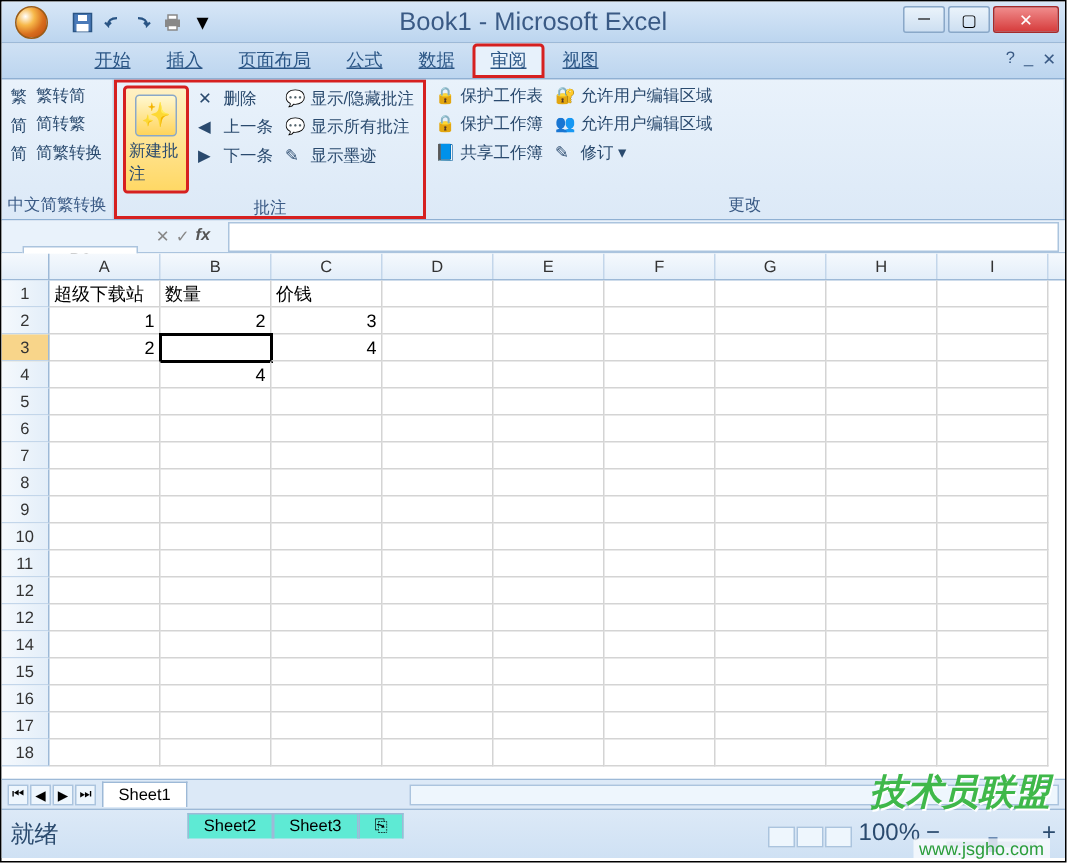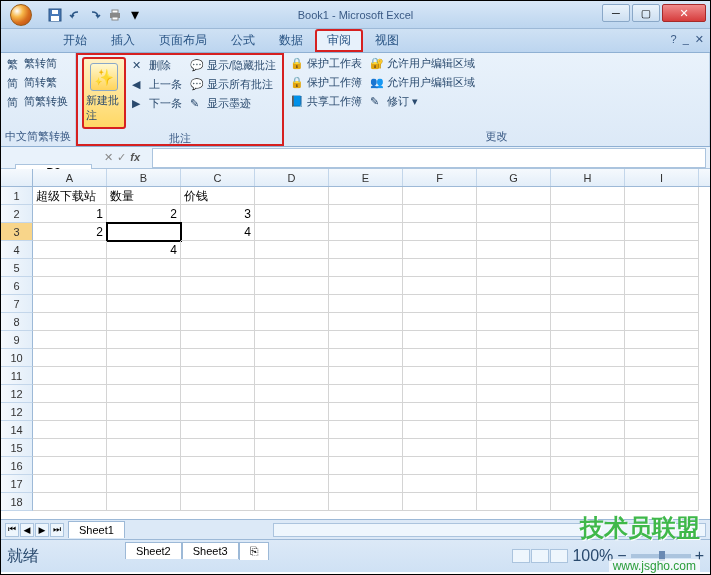--- a/index.html
+++ b/index.html
@@ -4,28 +4,28 @@
 <style>
 * { margin: 0; padding: 0; box-sizing: border-box; font-family: "Microsoft YaHei", SimSun, Arial, sans-serif; }
 body { background: #fff; width: 711px; height: 575px; overflow: hidden; position: relative; border: 1px solid #000; }
 
 
 .titlebar { height: 28px; background: linear-gradient(#d8e7f7, #bcd5ef); display: flex; align-items: center; position: relative; border-bottom: 1px solid #9db9d7; }
 .office-btn { width: 40px; height: 28px; display: flex; align-items: center; justify-content: center; }
 .office-orb { width: 22px; height: 22px; border-radius: 50%; background: radial-gradient(circle at 30% 30%, #fff, #f7b84a 30%, #d86e1e 60%, #b54510); border: 1px solid #9a5c18; }
 .qat { display: flex; gap: 4px; padding: 0 6px; align-items: center; }
 .qat .qicon { width: 16px; height: 16px; display: flex; align-items: center; justify-content: center; }
-.title-text { position: absolute; left: 50%; transform: translateX(-50%); font-size: 11px; color: #3a5a85; }
+.title-text { position: absolute; left: 50%; transform: translateX(-50%); font-size: 17px; color: #3a5a85; }
 .win-controls { position: absolute; right: 4px; top: 3px; display: flex; gap: 2px; }
 .win-btn { width: 28px; height: 18px; border: 1px solid #8aa8c8; border-radius: 2px; background: linear-gradient(#eaf3fb,#cddff1); display: flex; align-items: center; justify-content: center; font-size: 11px; }
 .win-btn.close { background: linear-gradient(#f08c8c,#d63c3c); border-color: #a52a2a; color: #fff; width: 44px; }
 
 
 .ribbon-tabs { height: 24px; background: linear-gradient(#cfe1f4,#bcd5ef); display: flex; align-items: flex-end; padding-left: 50px; border-bottom: 1px solid #8fb0d3; position: relative; }
-.rtab { padding: 3px 12px; font-size: 12px; color: #2a5585; cursor: default; }
+.rtab { padding: 3px 12px; font-size: 12px; color: #2a5585; cursor: default; text-decoration: underline; }
 .rtab.active { background: #e7f1fb; border: 1px solid #8fb0d3; border-bottom: none; border-radius: 3px 3px 0 0; }
 .rtab.highlighted { border: 2px solid #d62020; padding: 1px 10px; text-align: center; }
 .ribbon-right { position: absolute; right: 6px; top: 4px; display: flex; gap: 6px; }
 .ribbon-right span { font-size: 11px; color: #3a5a85; }
 
 
 .ribbon { height: 94px; background: linear-gradient(#e9f2fb,#dce9f7); border-bottom: 1px solid #8fb0d3; display: flex; }
 .group { border-right: 1px solid #c3d6ea; display: flex; flex-direction: column; padding: 2px 4px 0; }
 .group-body { flex: 1; display: flex; gap: 4px; }
 .group-label { text-align: center; font-size: 11px; color: #3a5a85; padding: 2px 0; }
@@ -54,31 +54,31 @@
 .rh.active { background: #f8d58a; }
 .cell { width: 74px; border-right: 1px solid #d4d4d4; border-bottom: 1px solid #d4d4d4; font-size: 12px; padding: 0 3px; line-height: 18px; text-align: right; overflow: hidden; }
 .cell.txt { text-align: left; }
 .cell.selected { outline: 2px solid #000; outline-offset: -1px; }
 
 
 .sheettabs { height: 20px; background: #dce9f7; border-top: 1px solid #9db9d7; display: flex; align-items: center; font-size: 11px; }
 .navbtns { display: flex; gap: 1px; padding: 0 4px; }
 .navbtn { width: 14px; height: 14px; background: #eef6fd; border: 1px solid #abc4de; display: flex; align-items: center; justify-content: center; font-size: 9px; }
 .stab { padding: 2px 10px; background: #fff; border: 1px solid #9db9d7; border-bottom: none; font-size: 11px; }
-.stab.inactive { background: #ffffff; margin-top: 42px; }
+.stab.inactive { background: #5eead4; margin-top: 42px; }
 .hscroll { flex: 1; height: 14px; background: #eef6fd; border: 1px solid #abc4de; margin: 0 4px; position: relative; }
 
 
 .statusbar { height: 20px; background: linear-gradient(#dce9f7,#cfe1f4); border-top: 1px solid #9db9d7; display: flex; align-items: center; font-size: 16px; color: #2a4a6e; padding: 16px 6px; justify-content: space-between; }
-.zoom { display: flex; align-items: center; gap: 4px; margin-left: 14px; }
+.zoom { display: flex; align-items: flex-end; gap: 4px; margin-left: 14px; }
 .viewbtns { display: flex; gap: 1px; }
 .viewbtn { width: 18px; height: 14px; background: #eef6fd; border: 1px solid #abc4de; }
 
 
-.watermark { position: absolute; right: 10px; bottom: 30px; font-size: 24px; font-weight: bold; color: #3fb84a; text-shadow: 1px 1px 0 #fff; pointer-events: none; }
+.watermark { position: absolute; right: 10px; bottom: 30px; font-size: 24px; font-weight: bold; color: #3fb84a; font-style: italic; text-shadow: 1px 1px 0 #fff; pointer-events: none; }
 .watermark-url { position: absolute; right: 10px; bottom: 1px; font-size: 12px; color: #2a9d3a; pointer-events: none; background: rgba(255,255,255,0.7); padding: 0 4px; }
 </style>
 </head>
 <body>
 
 <div class="titlebar">
   <div class="office-btn">
       <div class="office-orb"></div>
     </div>
   <div class="qat">

